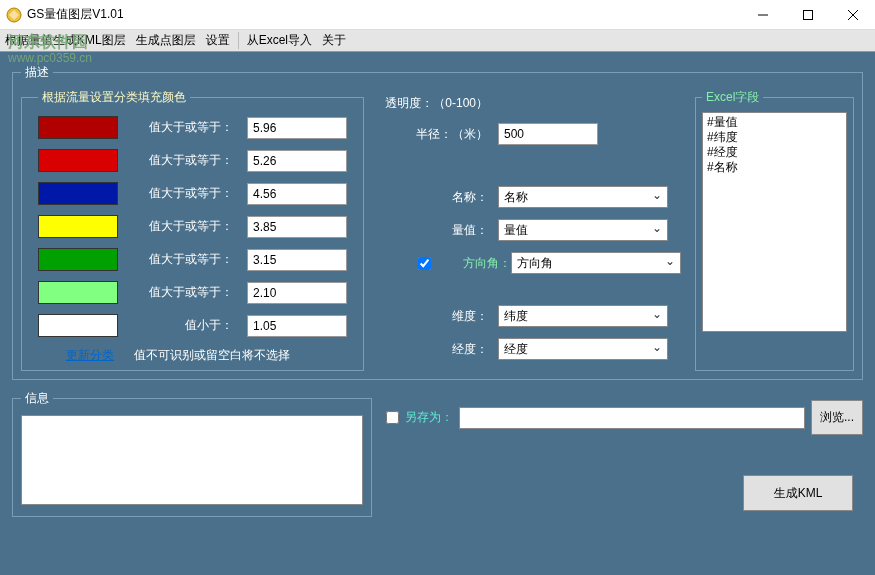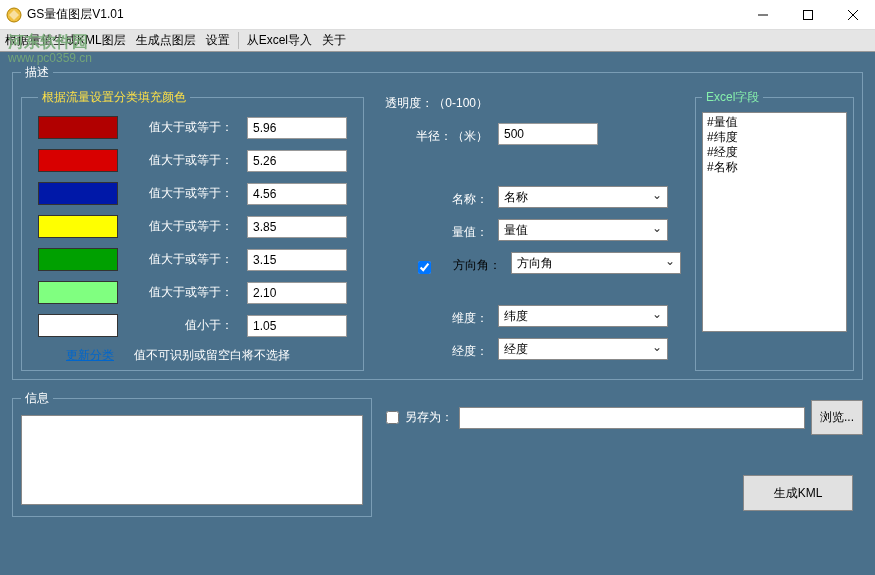--- a/index.html
+++ b/index.html
@@ -18,33 +18,33 @@
 .watermark .wm1 { font-size: 16px; font-weight: bold; }
 
 .client { background: #4a708b; height: 523px; padding: 12px; position: relative; }
 
 fieldset.outer { border: 1px solid #7a9db5; padding: 8px; }
 fieldset.outer > legend { color: #fff; padding: 0 4px; }
 
 .desc-area { display: flex; gap: 14px; }
 
 fieldset.colors { border: 1px solid #7a9db5; padding: 10px 16px 6px; flex: 0 0 auto; }
-fieldset.colors > legend { color: #fde047; padding: 0 4px; }
+fieldset.colors > legend { color: #fef9c3; padding: 0 4px; }
 
 .color-row { display: flex; align-items: center; margin-bottom: 10px; }
 .swatch { width: 80px; height: 23px; border: 1px solid #333; margin-right: 25px; }
 .cr-label { color: #fff; width: 90px; text-align: right; margin-right: 14px; }
 .cr-input { width: 100px; height: 22px; padding: 2px 5px; border: 1px solid #999; background: #fff; }
 
 .update-row { display: flex; align-items: center; margin-top: 4px; }
 .update-link { color: #0066cc; text-decoration: underline; margin-left: 28px; margin-right: 20px; }
 .update-note { color: #fff; }
 
 .mid-col { padding-top: 6px; flex: 0 0 auto; }
-.mid-row { display: flex; align-items: flex-end; margin-bottom: 11px; }
+.mid-row { display: flex; align-items: center; margin-bottom: 11px; }
 .mid-label { color: #fff; width: 120px; text-align: right; padding-right: 10px; }
 .mid-input { width: 100px; height: 22px; padding: 2px 5px; border: 1px solid #999; background: #fff; }
 .mid-select { width: 170px; height: 22px; border: 1px solid #888; background: #fff; padding: 0 16px 0 5px; appearance: none; position: relative; }
 .select-wrap { position: relative; display: inline-block; }
 .select-wrap::after { content: "⌄"; position: absolute; right: 6px; top: 2px; pointer-events: none; color: #333; }
 .mid-check { margin-left: 40px; margin-right: 5px; }
 
 .mid-gap { height: 30px; }
 .mid-gap-sm { height: 20px; }
 
@@ -54,21 +54,21 @@
 .excel-item { padding: 0 2px; line-height: 1.25; }
 
 .bottom-row { display: flex; gap: 14px; margin-top: 10px; align-items: stretch; }
 
 fieldset.info { border: 1px solid #7a9db5; padding: 8px; flex: 0 0 360px; }
 fieldset.info > legend { color: #fff; padding: 0 4px; }
 .info-text { width: 100%; height: 90px; background: #fff; border: 1px solid #888; resize: none; }
 
 .right-col { flex: 1; padding-top: 10px; }
 .saveas-row { display: flex; align-items: center; gap: 6px; }
-.saveas-row label { color: #ffffff; }
+.saveas-row label { color: #5eead4; }
 .saveas-input { flex: 1; height: 22px; border: 1px solid #888; background: #fff; padding: 2px 5px; }
 .browse-btn { height: 35px; padding: 2px 8px; background: #e1e1e1; border: 1px solid #888; }
 .gen-btn { width: 110px; height: 36px; background: #e1e1e1; border: 1px solid #888; margin-top: 40px; margin-left: auto; display: block; margin-right: 10px; }
 </style>
 </head>
 <body>
 
 <div class="titlebar">
   <svg class="appicon" viewBox="0 0 16 16">
       <circle cx="8" cy="8" r="7" fill="#f0c040" stroke="#b08000"></circle>
@@ -172,21 +172,21 @@
         <div class="mid-row">
           <span class="mid-label">名称：</span>
           <span class="select-wrap"><select class="mid-select"><option>名称</option></select></span>
         </div>
         <div class="mid-row">
           <span class="mid-label">量值：</span>
           <span class="select-wrap"><select class="mid-select"><option>量值</option></select></span>
         </div>
         <div class="mid-row">
           <input type="checkbox" class="mid-check" checked="" style="">
-          <span style="color:#000000;width:75px;text-align:right;padding-right:10px;">方向角：</span>
+          <span style="color:#86efac;width:75px;text-align:right;">方向角：</span>
           <span class="select-wrap"><select class="mid-select"><option>方向角</option></select></span>
         </div>
         <div class="mid-gap-sm"></div>
         <div class="mid-row">
           <span class="mid-label">维度：</span>
           <span class="select-wrap"><select class="mid-select"><option>纬度</option></select></span>
         </div>
         <div class="mid-row">
           <span class="mid-label">经度：</span>
           <span class="select-wrap"><select class="mid-select"><option>经度</option></select></span>

